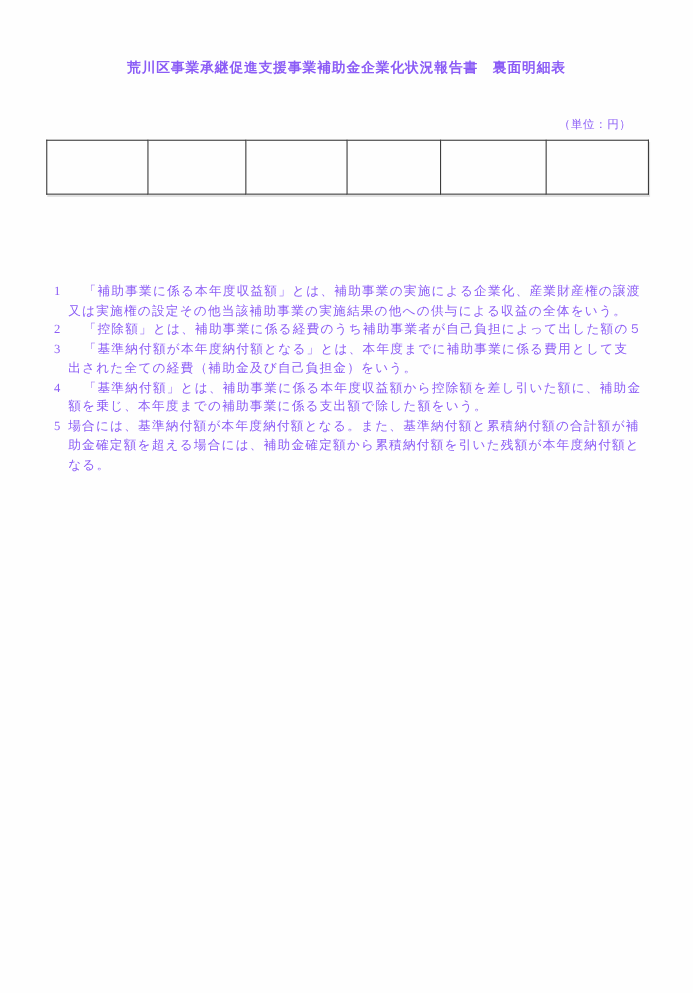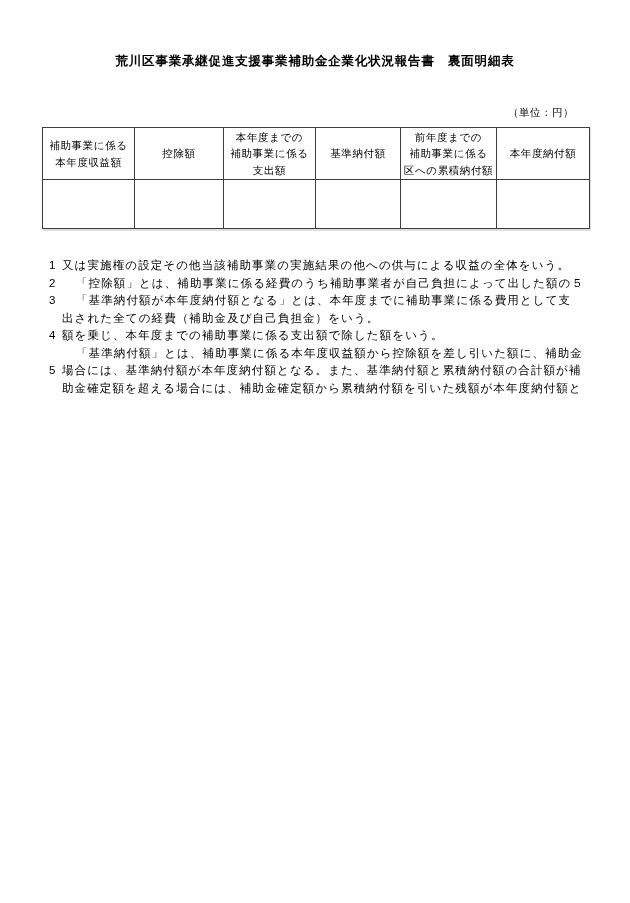--- a/index.html
+++ b/index.html
@@ -3,22 +3,22 @@
 <meta charset="utf-8">
 <style>
   * { margin: 0; padding: 0; box-sizing: border-box; }
   html, body { background: #ffffff; }
   .page {
     position: relative;
     width: 630px;
     height: 903px;
     margin: 0 auto;
     background: #fefefe;
-    font-family: Liberation Sans, sans-serif;
-    color: #000000;
+    font-family: Liberation Serif, serif;
+    color: #8b5cf6;
     overflow: hidden;
   }
   .doc-title {
     position: absolute;
     top: 53px;
     left: 0;
     width: 100%;
     text-align: center;
     font-size: 12.5px;
     font-weight: bold;
@@ -87,67 +87,56 @@
     <colgroup>
       <col style="width:92px">
       <col style="width:89px">
       <col style="width:92px">
       <col style="width:85px">
       <col style="width:96px">
       <col style="width:93px">
     </colgroup>
     <tbody>
       <tr>
-        <th>補助事業に係る
-本年度収益額</th>
-        <th>控除額</th>
-        <th>本年度までの
-補助事業に係る
-支出額</th>
-        <th>基準納付額</th>
-        <th>前年度までの
-補助事業に係る
-区への累積納付額</th>
-        <th>本年度納付額</th>
-      </tr>
-      <tr>
         <td></td>
         <td></td>
         <td></td>
         <td></td>
         <td></td>
         <td></td>
       </tr>
     </tbody>
   </table>
 
   <div class="notes">
 
     <div class="note-item">
       <span class="note-num">1</span>
+      <div class="note-line first">「補助事業に係る本年度収益額」とは、補助事業の実施による企業化、産業財産権の譲渡</div>
       <div class="note-line">又は実施権の設定その他当該補助事業の実施結果の他への供与による収益の全体をいう。</div>
     </div>
 
     <div class="note-item">
       <span class="note-num">2</span>
       <div class="note-line first">「控除額」とは、補助事業に係る経費のうち補助事業者が自己負担によって出した額の５</div>
     </div>
 
     <div class="note-item">
       <span class="note-num">3</span>
       <div class="note-line first">「基準納付額が本年度納付額となる」とは、本年度までに補助事業に係る費用として支</div>
       <div class="note-line">出された全ての経費（補助金及び自己負担金）をいう。</div>
     </div>
 
     <div class="note-item">
       <span class="note-num">4</span>
+      <div class="note-line first">「基準納付額」とは、補助事業に係る本年度収益額から控除額を差し引いた額に、補助金</div>
       <div class="note-line">額を乗じ、本年度までの補助事業に係る支出額で除した額をいう。</div>
-      <div class="note-line first">「基準納付額」とは、補助事業に係る本年度収益額から控除額を差し引いた額に、補助金</div>
     </div>
 
     <div class="note-item">
       <span class="note-num">5</span>
       <div class="note-line">場合には、基準納付額が本年度納付額となる。また、基準納付額と累積納付額の合計額が補</div>
       <div class="note-line">助金確定額を超える場合には、補助金確定額から累積納付額を引いた残額が本年度納付額と</div>
+      <div class="note-line">なる。</div>
     </div>
   </div>
 
 </div>
 
 </body></html>

